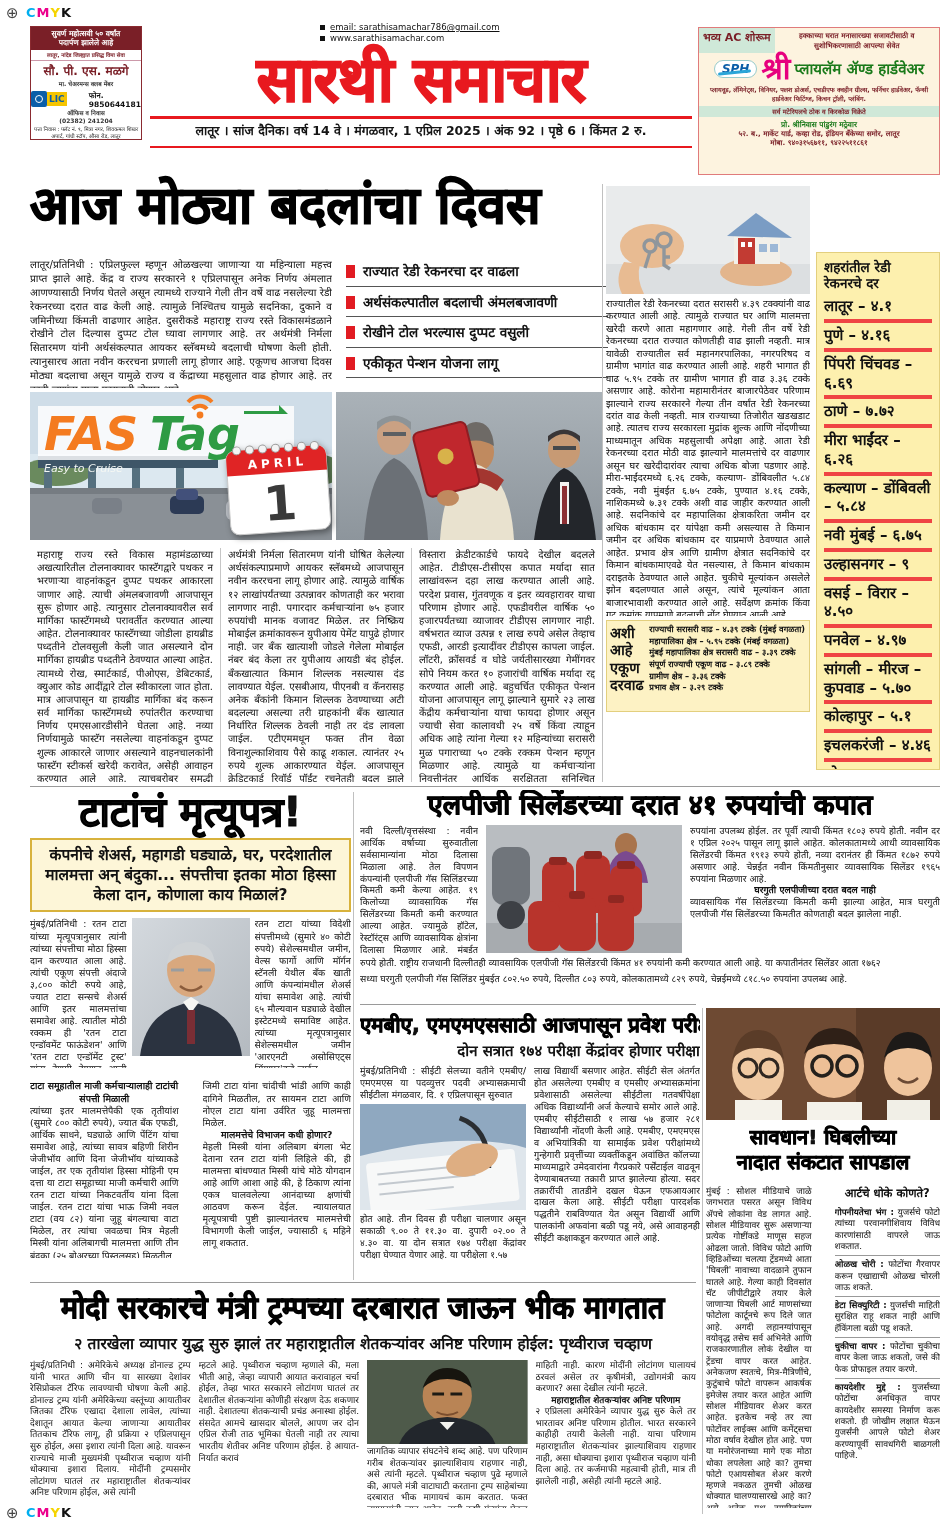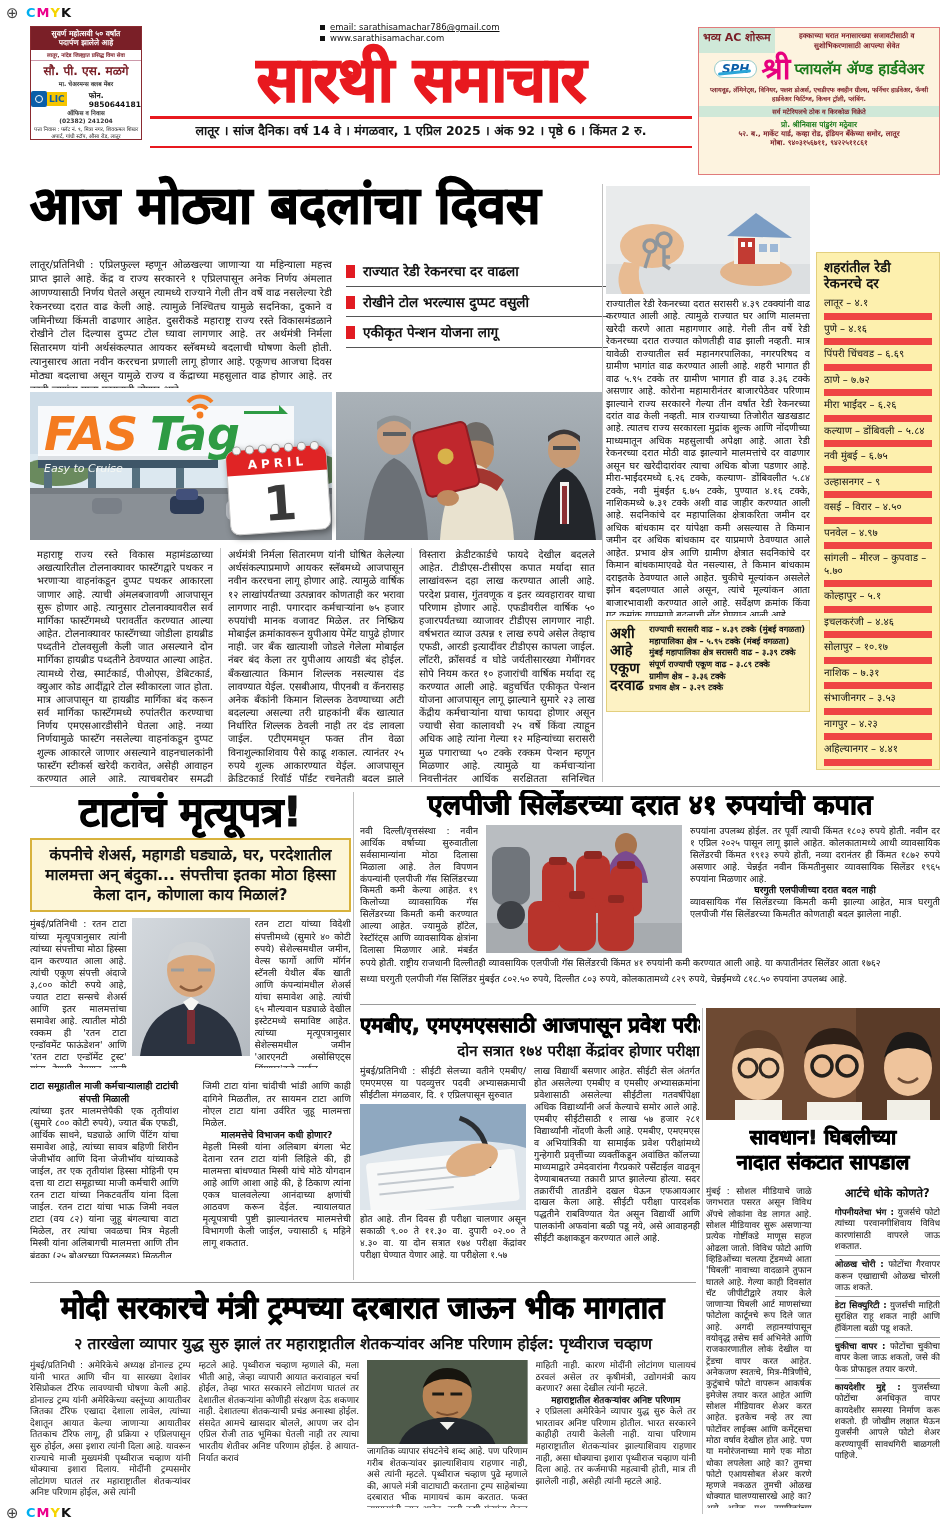--- a/index.html
+++ b/index.html
@@ -66,21 +66,21 @@
   .realty{position:absolute;left:606px;top:182px;width:204px;height:588px;overflow:hidden}
   .realty-h2{font-size:23px;font-weight:bold;-webkit-text-stroke:.7px #000;text-align:center;line-height:1.15}
   .realty-body{font-size:9.5px;line-height:1.31;text-align:justify;height:318px;overflow:hidden;margin-top:4px}
   .summary{display:flex;background:#fdf2c4;border:1px solid #e3cf7e;margin-top:4px;height:92px;overflow:hidden}
   .summary .label{width:56px;font-size:14.5px;font-weight:bold;line-height:1.2;padding:4px 3px}
   .summary .lines{flex:1;padding:3px 4px 0 2px}
   .summary .lines div{font-size:8.2px;font-weight:bold;line-height:1.42;white-space:nowrap}
 
   .rates{position:absolute;left:816px;top:252px;width:124px;height:518px;background:#fdf0ae;border:1px solid #e3cf7e;padding:6px 7px;overflow:hidden}
   .rates .title{font-size:13.5px;font-weight:bold;line-height:1.2;margin-bottom:3px}
-  .rate{font-size:10px;font-weight:normal;border-bottom:7px solid #ef4444;padding:3px 0;line-height:1.25}
+  .rate{font-size:15px;font-weight:bold;border-bottom:4px solid #ef4444;padding:3px 0;line-height:1.25}
 
   .hrule{position:absolute;background:#9a9a9a;height:1px}
   .vrule{position:absolute;background:#c0c0c0;width:1px}
 
   
   .tata{position:absolute;left:30px;top:792px;width:321px;height:490px;overflow:hidden}
   .tata-h1{font-size:40px;font-weight:bold;-webkit-text-stroke:1.1px #000;text-align:center;line-height:1}
   .tata-sub{border:2px solid #d8b23c;background:#fdf6d8;margin-top:6px;padding:5px 6px;font-size:15.5px;font-weight:bold;text-align:center;line-height:1.3}
   .tata-row1{display:flex;gap:5px;margin-top:6px}
   .tata-row1 .side{flex:1;font-size:9.3px;line-height:1.3;text-align:justify;overflow:hidden;height:150px}
@@ -183,20 +183,24 @@
   <div class="ra-addr">मोबा. ९४०३१५६७११, ९४२२५११८६१</div>
 </div>
 
 <div class="lead-h1">आज मोठ्या बदलांचा दिवस</div>
 <div class="lead-top">
   <div class="lead-intro just">लातूर/प्रतिनिधी : एप्रिलफुल्ल म्हणून ओळखल्या जाणाऱ्या या महिन्याला महत्त्व प्राप्त झाले आहे. केंद्र व राज्य सरकारने १ एप्रिलपासून अनेक निर्णय अंमलात आणण्यासाठी निर्णय घेतले असून त्यामध्ये राज्याने गेली तीन वर्षे वाढ नसलेल्या रेडी रेकनरच्या दरात वाढ केली आहे. त्यामुळे निश्चितच यामुळे सदनिका, दुकाने व जमिनीच्या किंमती वाढणार आहेत. दुसरीकडे महाराष्ट्र राज्य रस्ते विकासमंडळाने रोखीने टोल दिल्यास दुप्पट टोल घ्यावा लागणार आहे. तर अर्थमंत्री निर्मला सितारमण यांनी अर्थसंकल्पात आयकर स्लॅबमध्ये बदलाची घोषणा केली होती. त्यानुसारच आता नवीन कररचना प्रणाली लागू होणार आहे. एकूणच आजचा दिवस मोठ्या बदलाचा असून यामुळे राज्य व केंद्राच्या महसुलात वाढ होणार आहे. तर काही जणांना याचा फायदाही होणार आहे.</div>
   <div class="lead-bullets">
       <div class="bullet">
         <span class="sq"></span>
         <span>राज्यात रेडी रेकनरचा दर वाढला</span>
+      </div>
+      <div class="bullet">
+        <span class="sq"></span>
+        <span>अर्थसंकल्पातील बदलाची अंमलबजावणी</span>
       </div>
       <div class="bullet">
         <span class="sq"></span>
         <span>रोखीने टोल भरल्यास दुप्पट वसुली</span>
       </div>
       <div class="bullet">
         <span class="sq"></span>
         <span>एकीकृत पेन्शन योजना लागू</span>
       </div>
     </div>

